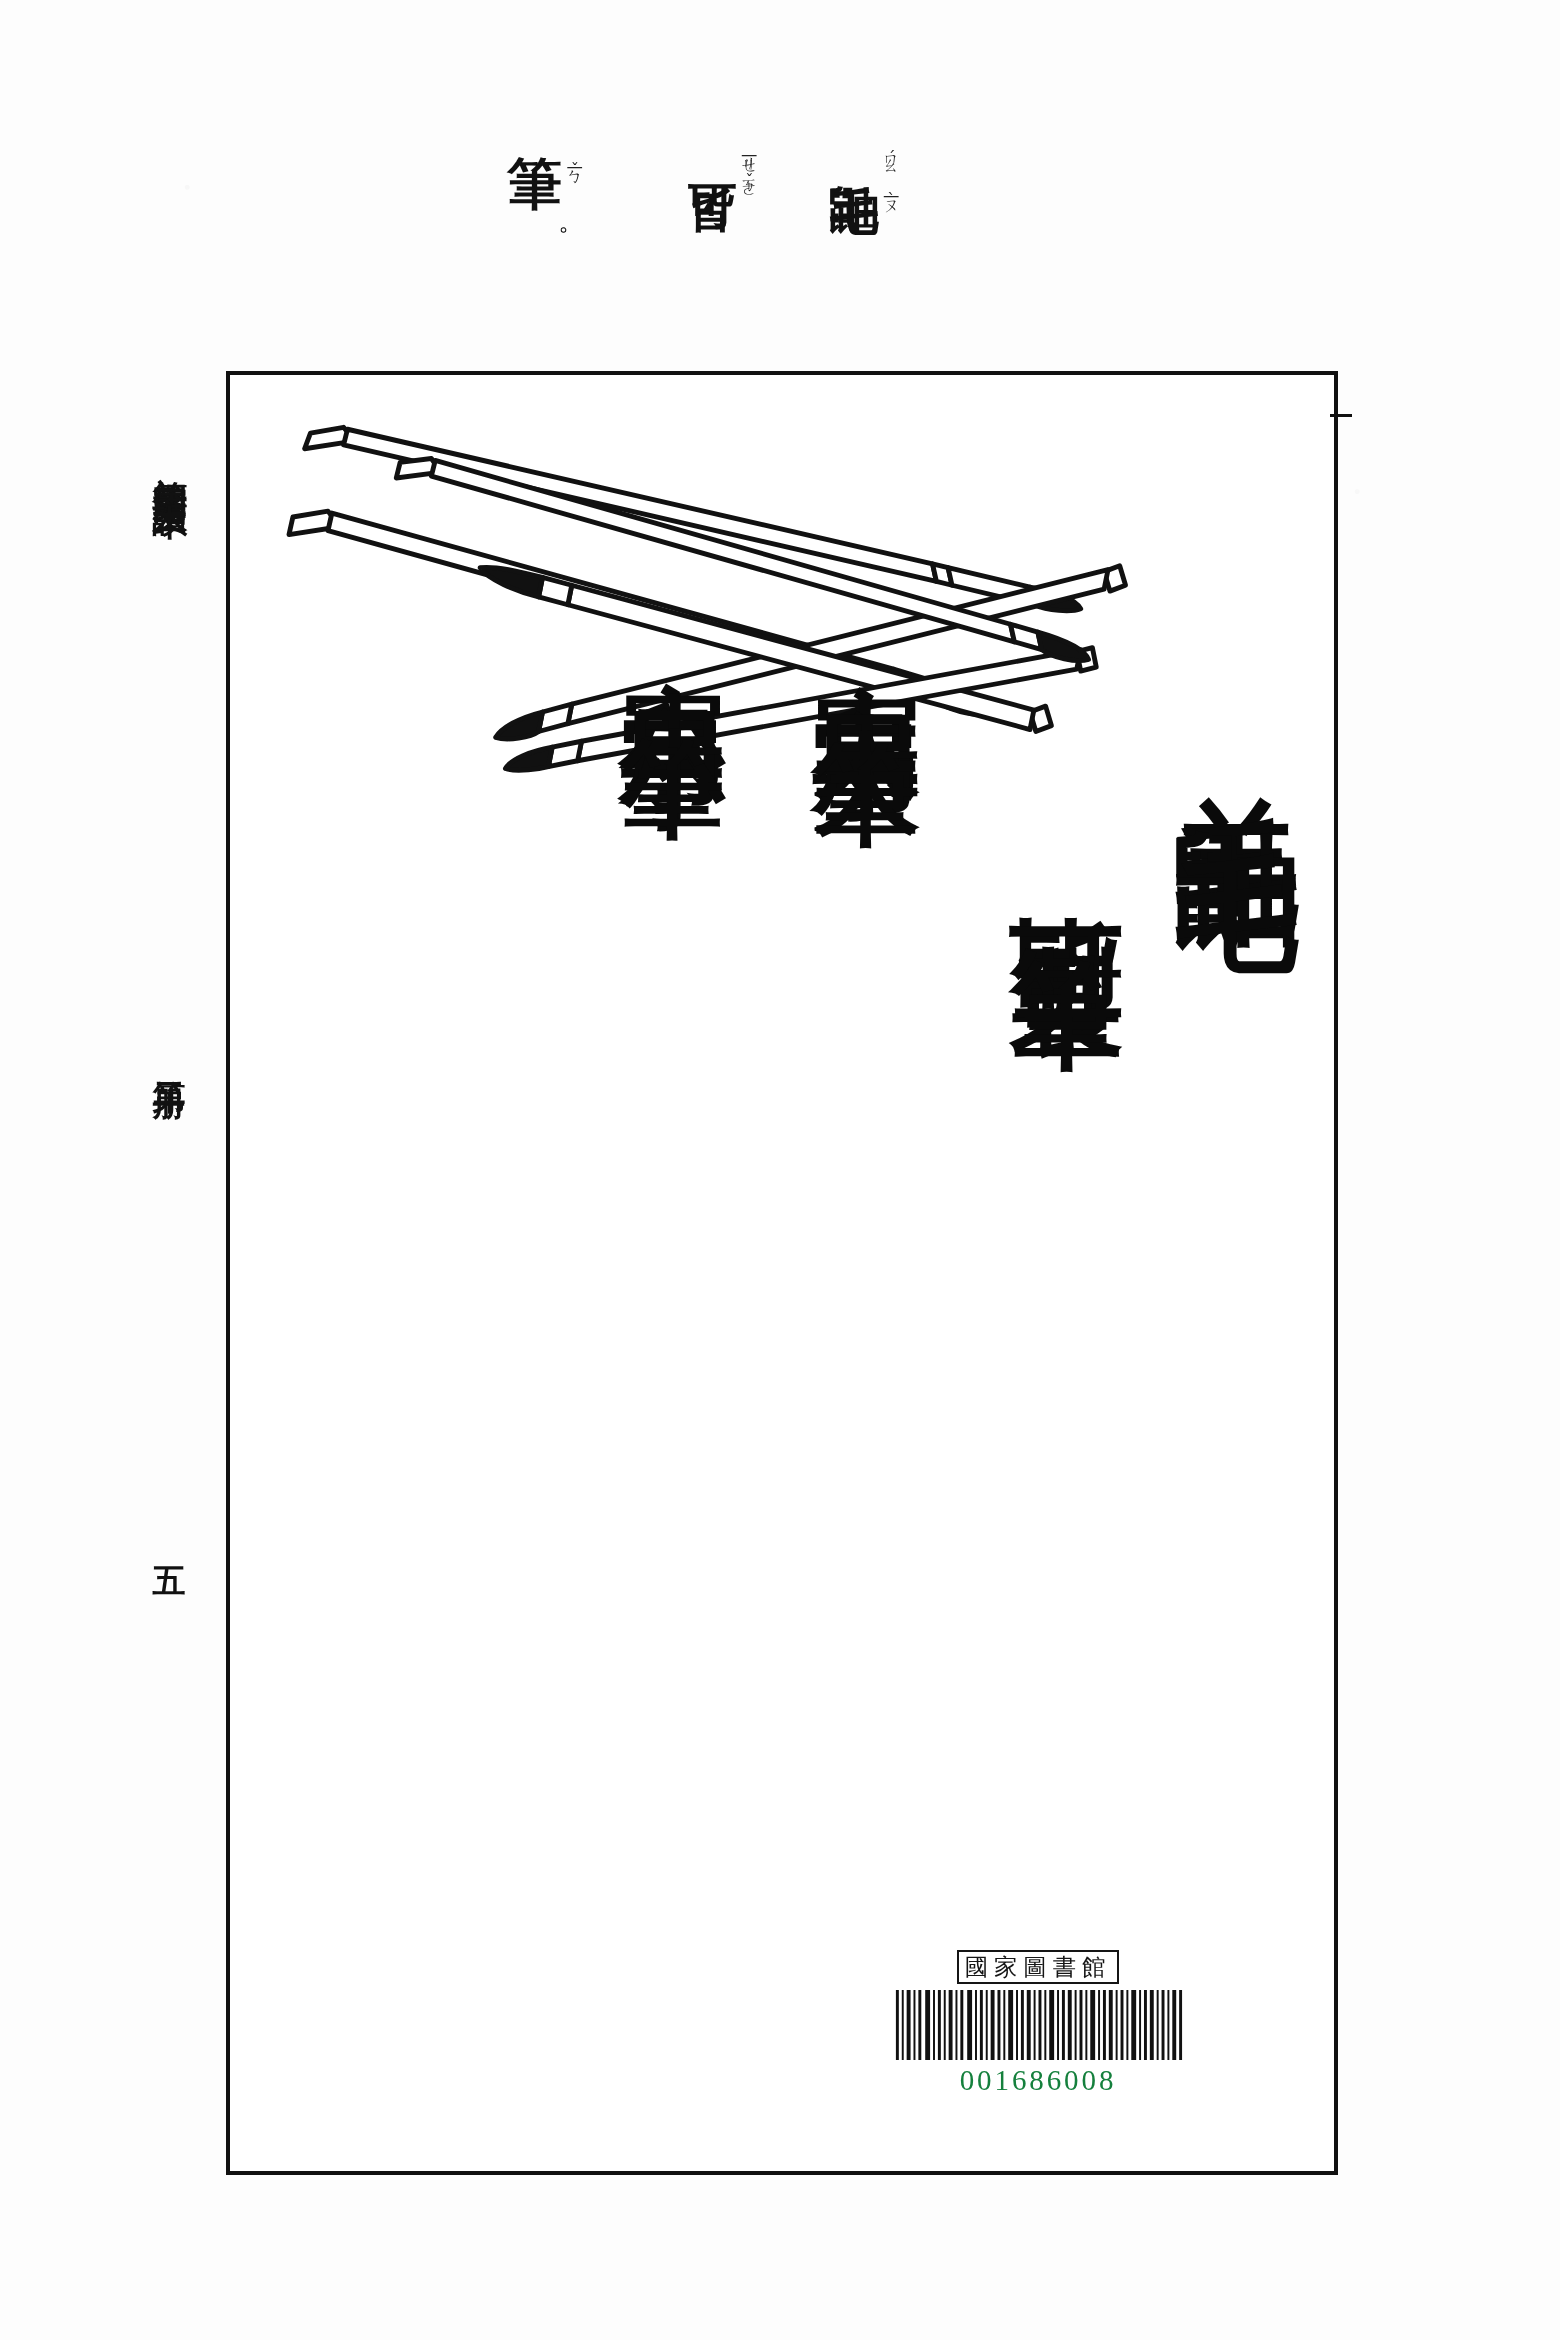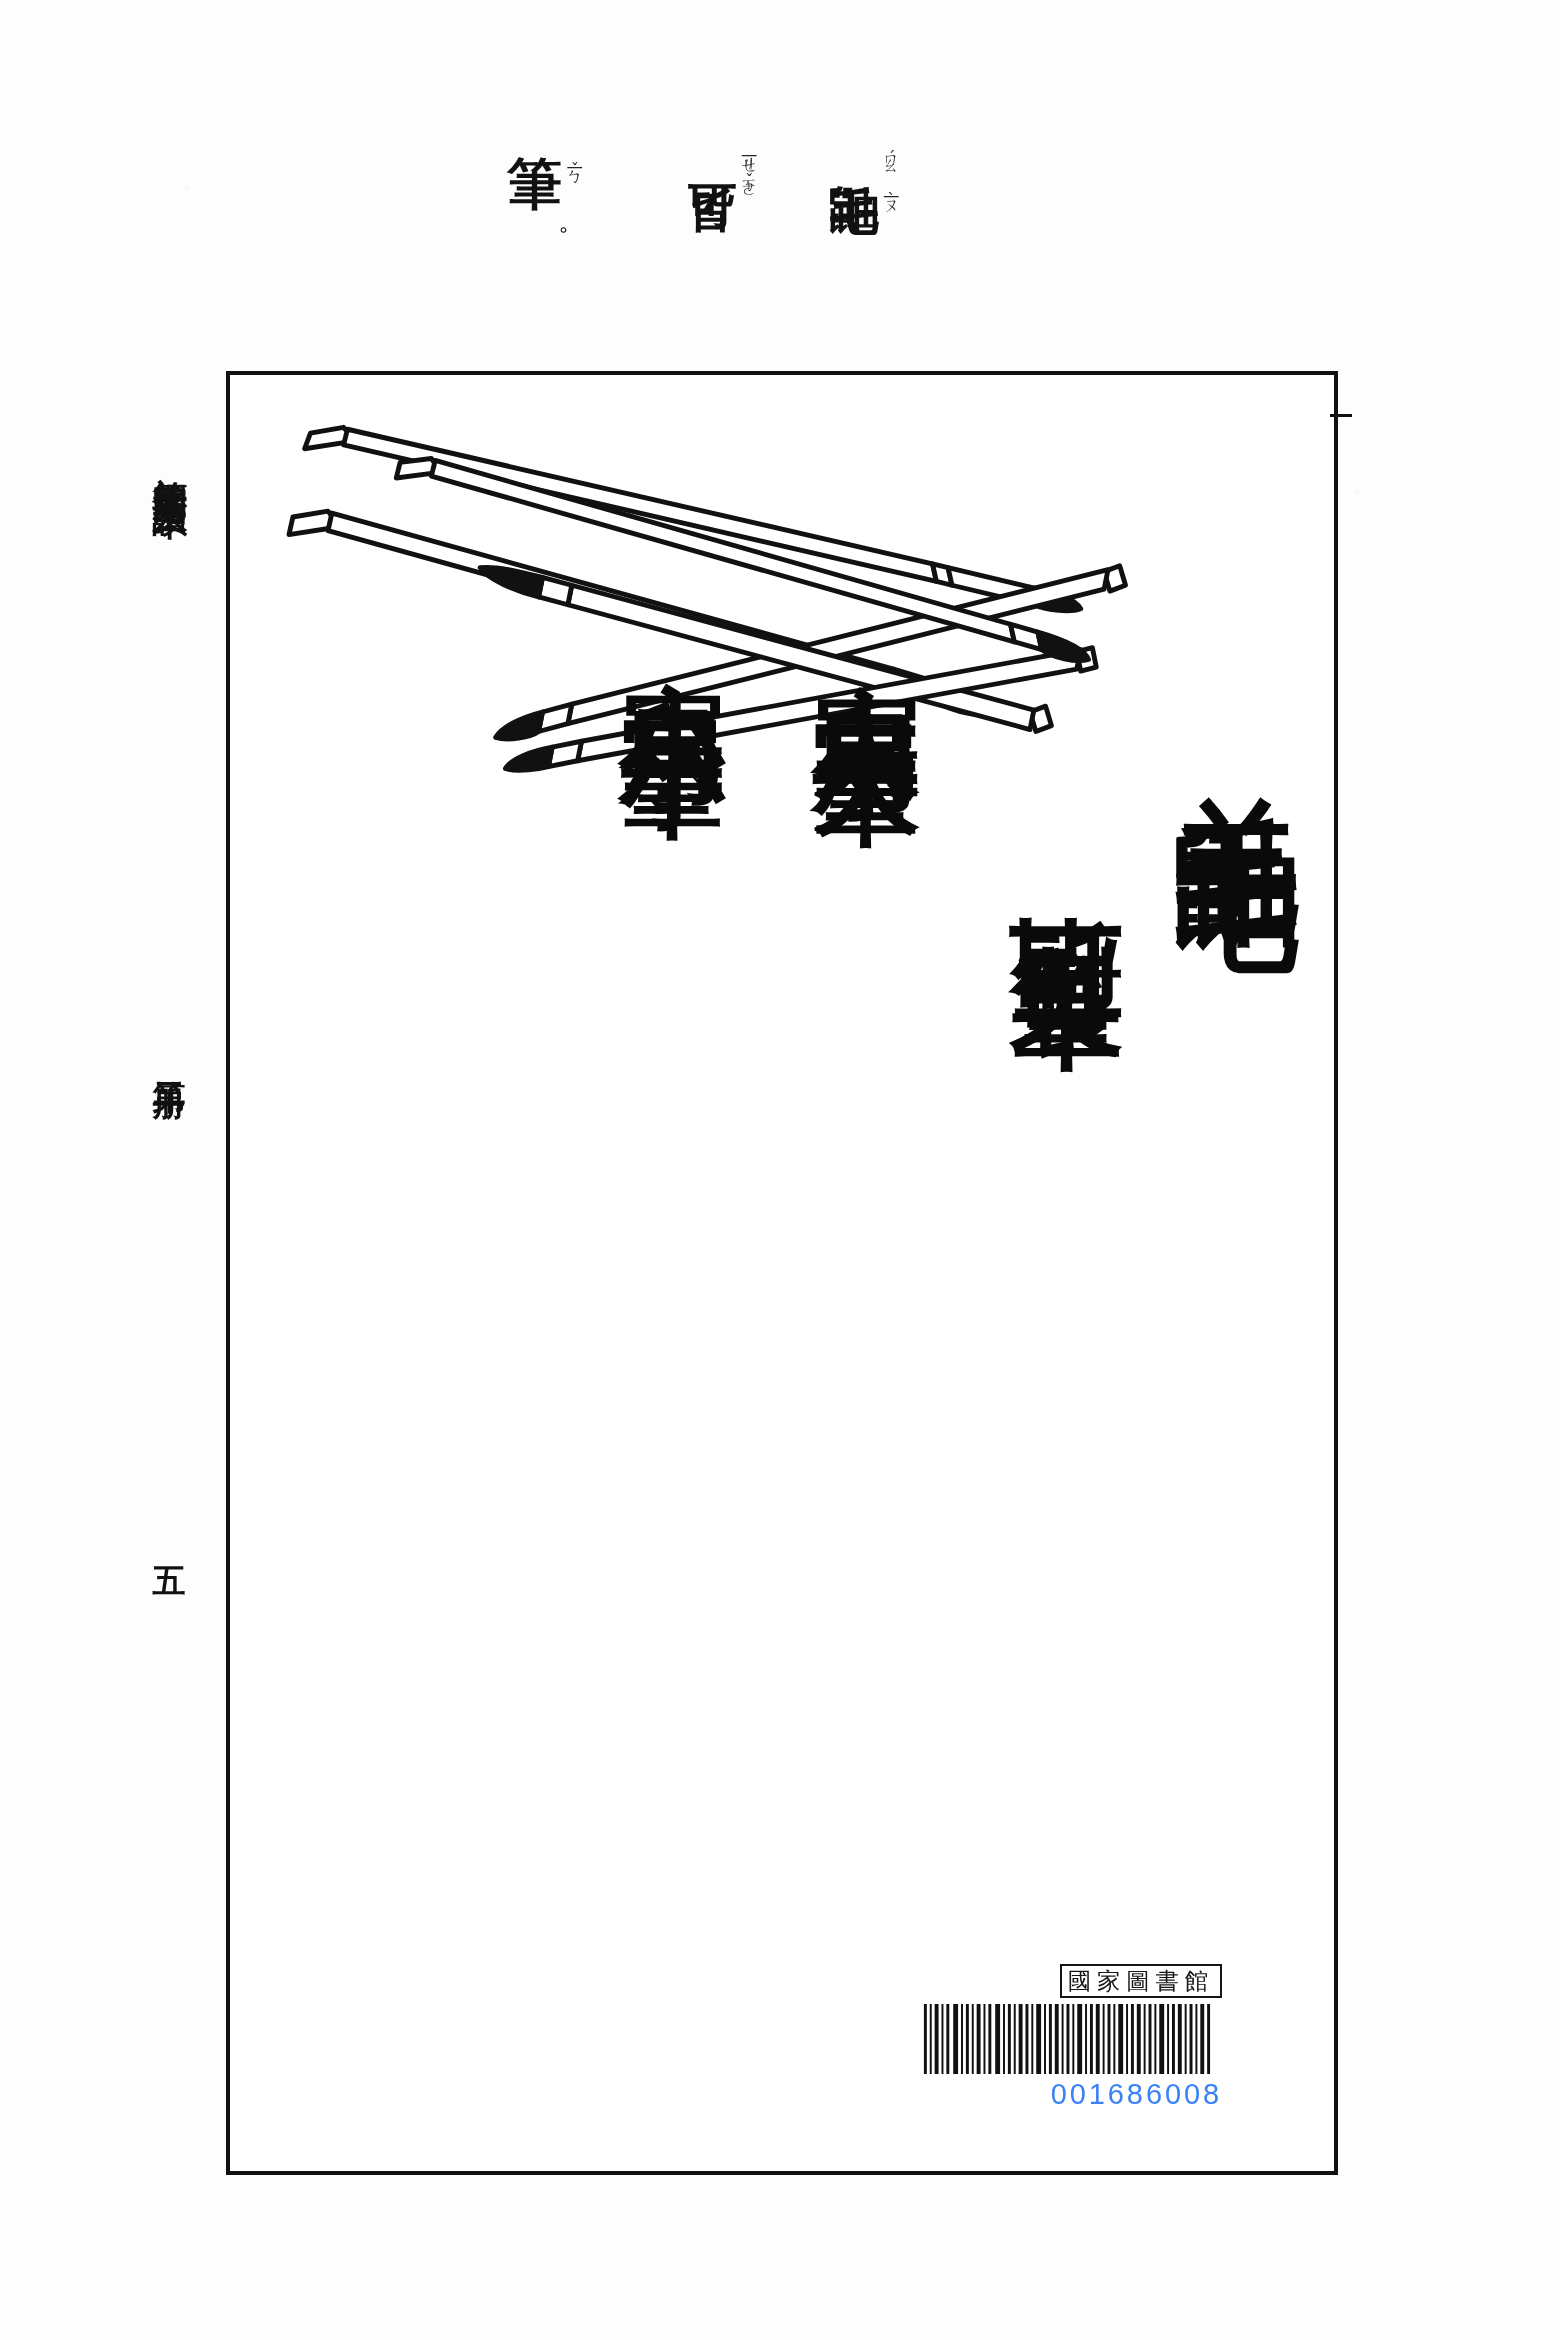--- a/index.html
+++ b/index.html
@@ -123,49 +123,48 @@
     font-size: 35px;
     color: #111;
     letter-spacing: 3.9px;
     white-space: nowrap;
     left: 0;
   }
 
   
   .stamp-box {
     position: absolute;
-    left: 910px;
+    left: 882px;
     top: 1950px;
     width: 312px;
-    text-align: right;
-    margin-top: 14px;
+    text-align: center;
   }
   .stamp-label {
     font-family: "DejaVu Serif", serif;
     font-size: 23.4px;
     letter-spacing: 5.9px;
     color: #151515;
     border: 2px solid #151515;
     display: inline-block;
     padding: 1px 5.9px;
     line-height: 1.2;
   }
   .barcode {
     margin-top: 5.9px;
     width: 293px;
     height: 70px;
     display: block;
     margin-left: auto;
     margin-right: auto;
   }
   .barcode-num {
-    font-family: Liberation Sans, sans-serif;
+    font-family: Liberation Serif, serif;
     font-size: 29px;
     letter-spacing: 2.9px;
-    color: #3b82f6;
+    color: #15803d;
     margin-top: 3.9px;
   }
 </style>
 </head>
 <body>
 
 <div class="page">
   <div class="grain"></div>
 
   <div class="header-row">

